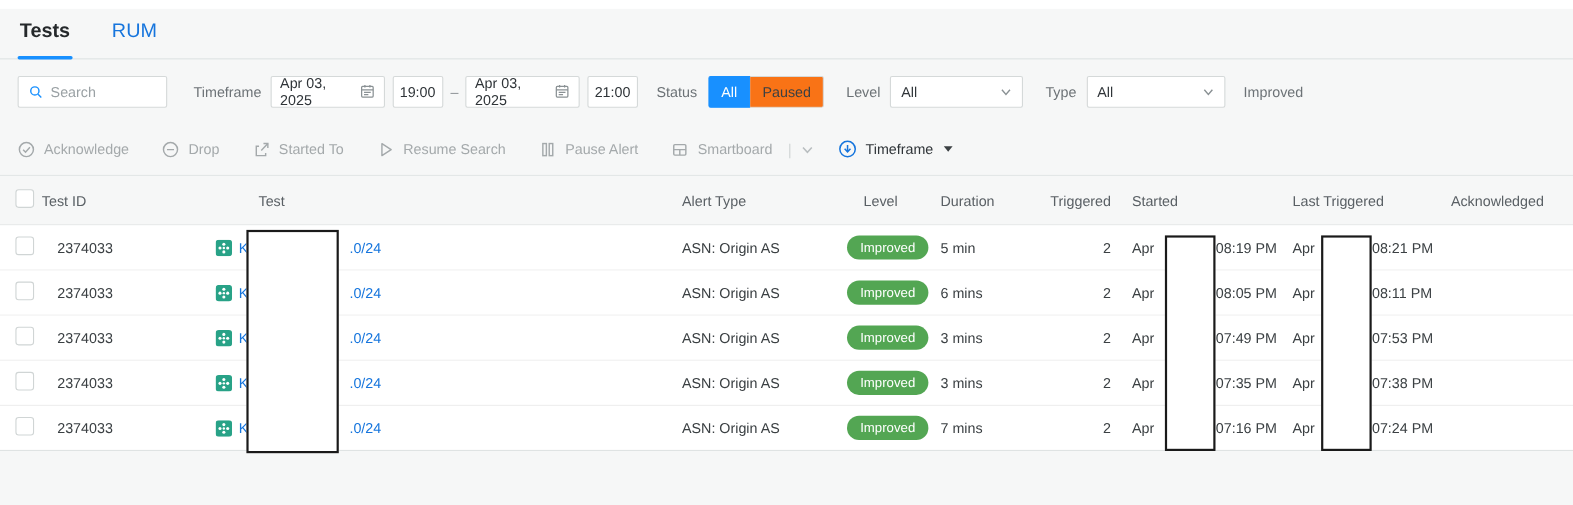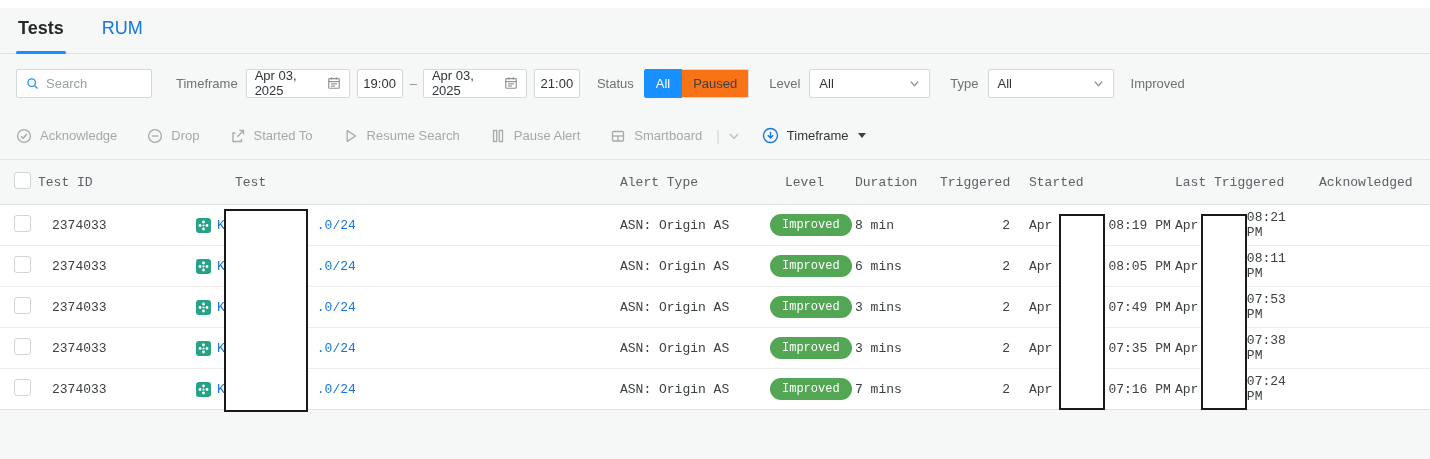--- a/index.html
+++ b/index.html
@@ -33,21 +33,21 @@
 
   
   .toolbar { height:48px; display:flex; align-items:center; padding-left:16px; border-bottom:1px solid #e3e7e7; }
   .tool-btn { display:flex; align-items:center; gap:8px; font-size:13px; color:#a4a9ab; margin-right:30px; cursor:default; white-space:nowrap; }
   .tool-btn.enabled { color:#2f3438; cursor:pointer; }
   .tool-sep { color:#d4d8d8; margin:0 8px 0 -16px; font-size:14px; }
   .tool-chev { margin-right:22px; color:#b9bec0; display:flex; }
   .caret-down { width:0; height:0; border-left:4px solid transparent; border-right:4px solid transparent; border-top:5px solid #3b4043; margin-left:2px; }
 
   
-  .grid { display:grid; grid-template-columns:38px 152px 430px 150px 85px 85px 70px 165px 130px 1fr; align-items:center;font-family:Liberation Mono, monospace; }
+  .grid { display:grid; grid-template-columns:38px 152px 430px 150px 85px 85px 70px 165px 130px 1fr; align-items:center; }
   .thead { height:45px; border-bottom:1px solid #dfe3e3; font-size:13px; color:#5a6065; }
   .thead .h-testid { padding-left:0; }
   .thead .h-test { padding-left:45px; }
   .thead .h-level { padding-left:15px; }
   .thead .h-trig { text-align:right; }
   .thead .h-started { padding-left:19px; }
   .thead .h-ack { padding-left:14px; }
   .tbody { background:#fff; }
   .row { height:41px; border-bottom:1px solid #ededed; font-size:13px; color:#3b4043; background:#fff; }
   .row:last-child { border-bottom:1px solid #dfe3e3; }
@@ -262,21 +262,21 @@
       <a class="test-link">
         <span>K</span>
         <span class="test-gap"></span>
         <span>.0/24</span>
       </a>
     </div>
     <div class="c-alert">ASN: Origin AS</div>
     <div class="c-level">
       <span class="badge">Improved</span>
     </div>
-    <div class="c-duration">8 min</div>
+    <div class="c-duration">5 min</div>
     <div class="c-trig">2</div>
     <div class="c-started">
       <span>Apr</span>
       <span class="date-gap"></span>
       <span>08:19 PM</span>
     </div>
     <div class="c-last">
       <span>Apr</span>
       <span class="date-gap2"></span>
       <span>08:21 PM</span>

